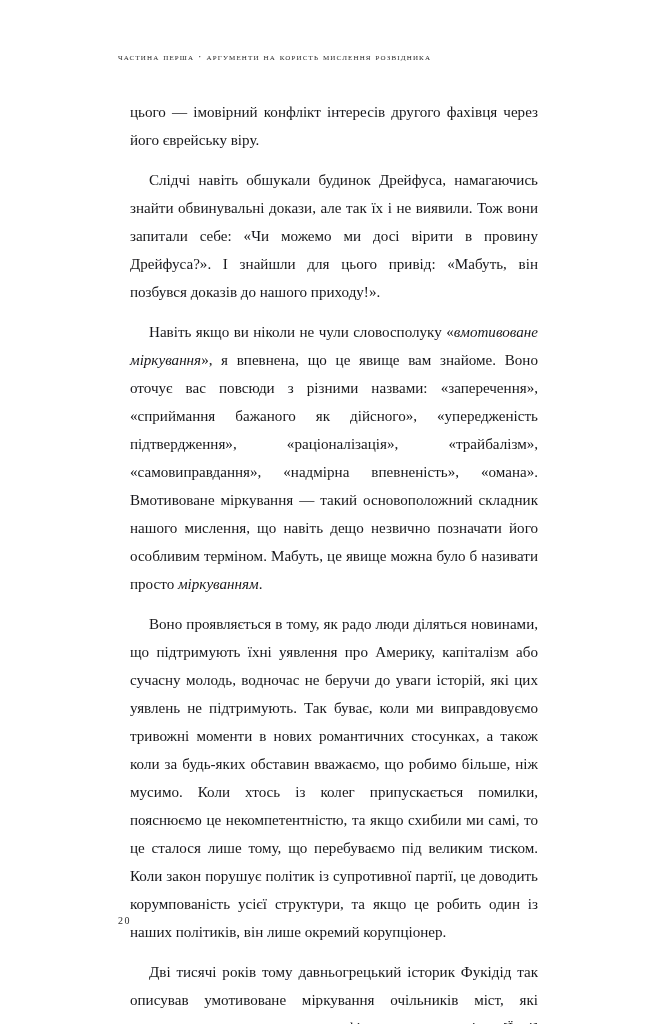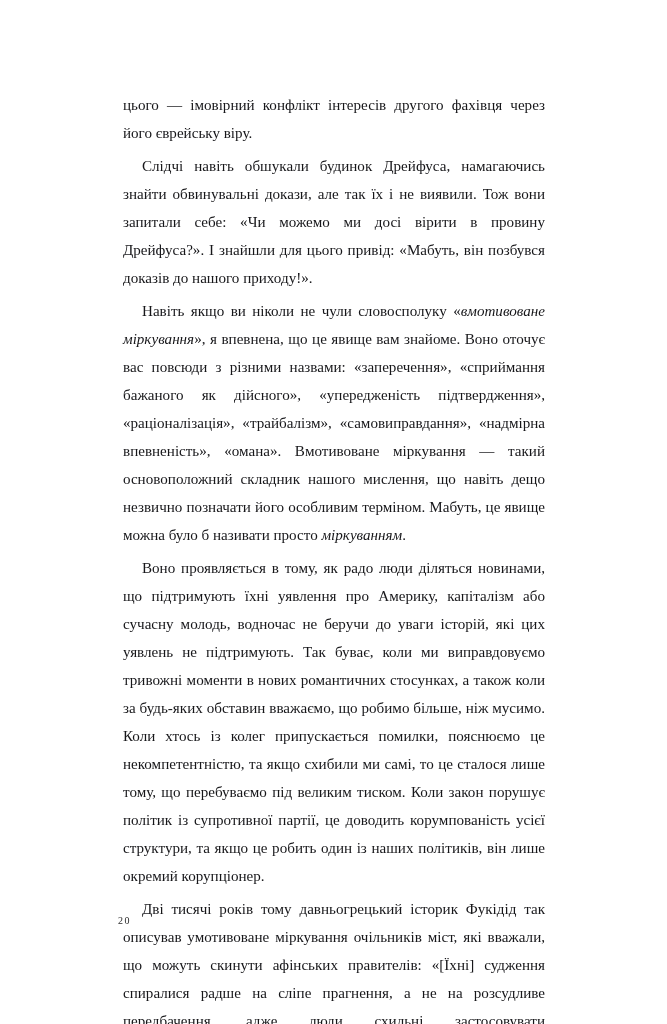--- a/index.html
+++ b/index.html
@@ -42,21 +42,21 @@
     left: 118px;
     top: 86px;
     width: 432px;
     font-size: 15.1px;
     line-height: 28px;
     text-align: justify;
     color: #17171a;
     hyphens: manual;
   }
   .textblock p {
-    margin: 5px;
+    margin: 12px;
     text-indent: 19px;
     text-align: justify;
   }
   .textblock p.no-indent {
     text-indent: 0;
   }
   
   .textblock p { text-align-last: left; }
 
   em, .ital {
@@ -77,20 +77,23 @@
     letter-spacing: 1.6px;
     color: #2a2a2a;
     line-height: 14px;
   }
 </style>
 </head>
 <body>
 
 <div class="page">
 
+  <div class="running-head">
+    <span>Частина перша · Аргументи на користь мислення розвідника</span>
+  </div>
 
   <div class="textblock" id="body-text-block">
       <p class="no-indent"><span>цього — імовірний конфлікт інтересів другого фахівця через його єврейську віру.</span></p>
       <p><span>Слідчі навіть обшукали будинок Дрейфуса, намагаючись знайти обвинувальні докази, але так їх і не виявили. Тож вони запитали себе: «Чи можемо ми досі вірити в провину Дрейфуса?». І знайшли для цього привід: «Мабуть, він позбувся доказів до нашого приходу!».</span></p>
       <p><span>Навіть якщо ви ніколи не чули словосполуку «</span><em class="ital">вмотивоване міркування</em><span>», я впевнена, що це явище вам знайоме. Воно оточує вас повсюди з різними назвами: «заперечення», «сприймання бажаного як дійсного», «упередженість підтвердження», «раціоналізація», «трайбалізм», «самовиправдання», «надмірна впевненість», «омана». Вмотивоване міркування — такий основоположний складник нашого мислення, що навіть дещо незвично позначати його особливим терміном. Мабуть, це явище можна було б називати просто </span><em class="ital">міркуванням</em><span>.</span></p>
       <p><span>Воно проявляється в тому, як радо люди діляться новинами, що підтримують їхні уявлення про Америку, капіталізм або сучасну молодь, водночас не беручи до уваги історій, які цих уявлень не підтримують. Так буває, коли ми виправдовуємо тривожні моменти в нових романтичних стосунках, а також коли за будь-яких обставин вважаємо, що робимо більше, ніж мусимо. Коли хтось із колег припускається помилки, пояснюємо це некомпетентністю, та якщо схибили ми самі, то це сталося лише тому, що перебуваємо під великим тиском. Коли закон порушує політик із супротивної партії, це доводить корумпованість усієї структури, та якщо це робить один із наших політиків, він лише окремий корупціонер.</span></p>
       <p><span>Дві тисячі років тому давньогрецький історик Фукідід так описував умотивоване міркування очільників міст, які вважали, що можуть скинути афінських правителів: «[Їхні] судження спиралися радше на сліпе прагнення, а не на розсудливе передбачення, адже люди схильні застосовувати найпереконливіші аргументи, щоб відкинути небажане»</span><sup class="fn">5</sup><span>. Слова Фукідіда — найдавніша згадка цього явища, яку мені вдалося знайти. Однак я впевнена, що вмотивоване міркування дратувало й дивувало людей за багато</span></p>
     </div>
 
   <div class="folio">20</div>

